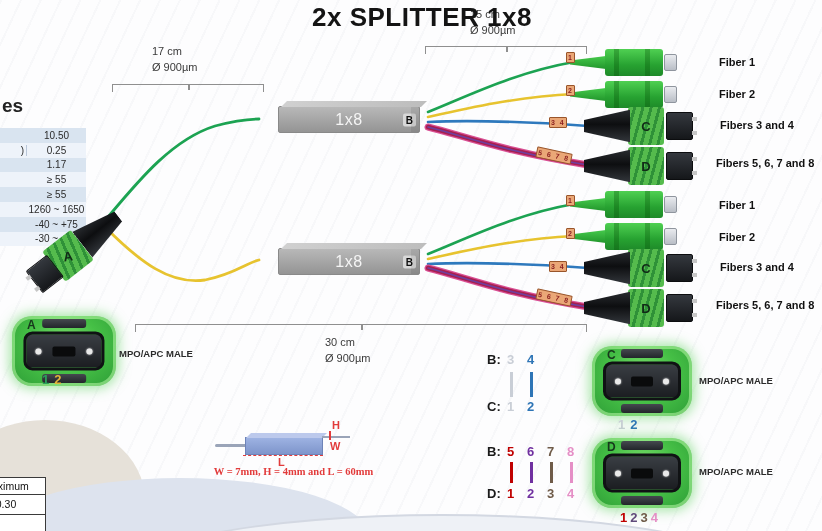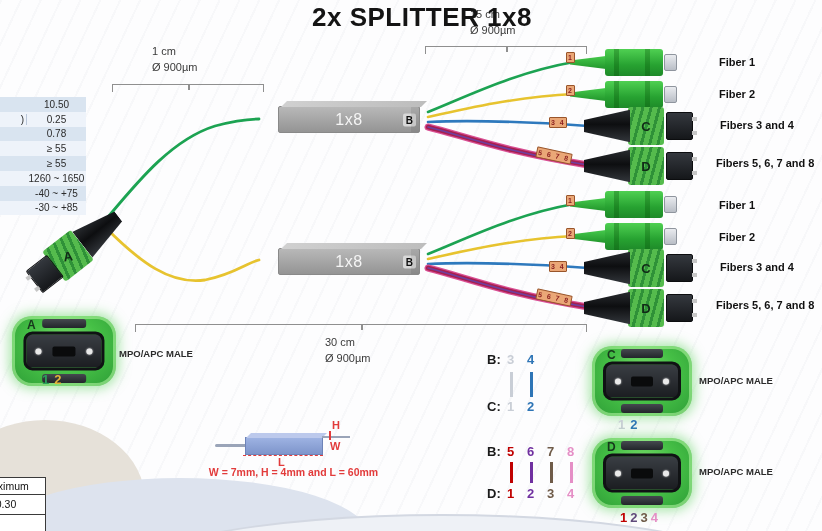--- a/index.html
+++ b/index.html
@@ -9,21 +9,21 @@
   
   .cloud{position:absolute;border-radius:50%;}
   
   .title{position:absolute;left:262px;top:2px;width:320px;text-align:center;font-weight:700;font-size:26px;color:#141414;letter-spacing:.5px;}
   
   .dimtext{position:absolute;font-size:11px;color:#3a3a3a;text-align:left;}
   .bracket{position:absolute;height:7px;border-top:1.5px solid #8f8f8f;border-left:1.5px solid #8f8f8f;border-right:1.5px solid #8f8f8f;}
   .bracket i{position:absolute;left:50%;top:0;width:1.5px;height:5px;background:#8f8f8f;}
   
   .spec-title{position:absolute;left:2px;top:95px;font-weight:700;font-size:19px;color:#222;}
-  .spec{position:absolute;left:0;top:97px;width:86px;font-size:10px;color:#2b2b2b;}
+  .spec{position:absolute;left:0;top:128px;width:86px;font-size:10px;color:#2b2b2b;}
   .spec .row{display:flex;height:14.8px;align-items:center;}
   .spec .row:nth-child(odd){background:#d9e4f0;}
   .spec .row:nth-child(even){background:#eef3fa;}
   .spec .frag{width:27px;text-align:right;padding-right:2px;border-right:1px solid #b9c6d8;box-sizing:border-box;}
   .spec .val{flex:1;text-align:center;}
   
   .corner{position:absolute;left:-34px;top:477px;width:78px;border:1.5px solid #3a3a3a;background:#fff;font-size:10.5px;color:#111;text-align:center;}
   .corner .hd{height:16px;line-height:16px;border-bottom:1.5px solid #3a3a3a;}
   .corner .vl{height:19px;line-height:19px;border-bottom:1.5px solid #3a3a3a;}
   .corner .empty{height:18px;}
@@ -91,21 +91,21 @@
     <div class="row">
         <span class="frag"></span>
         <span class="val">10.50</span>
       </div>
     <div class="row">
         <span class="frag">)</span>
         <span class="val">0.25</span>
       </div>
     <div class="row">
         <span class="frag"></span>
-        <span class="val">0.78</span>
+        <span class="val">1.17</span>
       </div>
     <div class="row">
         <span class="frag"></span>
         <span class="val">≥ 55</span>
       </div>
     <div class="row">
         <span class="frag"></span>
         <span class="val">≥ 55</span>
       </div>
     <div class="row">
@@ -121,21 +121,21 @@
         <span class="val">-30 ~ +85</span>
       </div>
   </div>
 
   <div class="corner">
     <div class="hd">Maximum</div>
     <div class="vl">0.30</div>
     <div class="empty"></div>
   </div>
 
-  <div class="dimtext" style="left:152px;top:45px;width:70px;">1 cm</div>
+  <div class="dimtext" style="left:152px;top:45px;width:70px;">17 cm</div>
   <div class="dimtext" style="left:152px;top:61px;width:70px;">Ø 900µm</div>
   <div class="bracket" style="left:112px;top:84px;width:150px;">
       <i></i>
     </div>
 
   <div class="dimtext" style="left:470px;top:8px;width:70px;">15 cm</div>
   <div class="dimtext" style="left:470px;top:24px;width:70px;">Ø 900µm</div>
   <div class="bracket" style="left:425px;top:46px;width:160px;">
       <i></i>
     </div>
@@ -277,21 +277,21 @@
   <div class="abs" style="left:215px;top:444px;width:32px;height:3px;background:#9aa4b8;border-radius:2px;"></div>
   <div class="abs" style="left:245px;top:437px;width:76px;height:16px;background:linear-gradient(180deg,#9db2e2,#7e95cb);border:1px solid #6d83b8;">
     <div class="abs" style="left:0;top:-5px;width:100%;height:5px;background:#bcc9ec;transform:skewX(-45deg);transform-origin:bottom left;"></div>
   </div>
   <div class="abs" style="left:322px;top:436px;width:28px;height:1.5px;background:#9aa4b8;"></div>
   <span class="sdim-red" style="left: 332px; top: 419px; color: rgb(226, 59, 59);">H</span>
   <div class="abs" style="left: 329px; top: 431px; width: 1.5px; height: 9px; background: rgb(226, 59, 59);"></div>
   <span class="sdim-red" style="left: 330px; top: 440px; color: rgb(226, 59, 59);">W</span>
   <div class="abs" style="left:243px;top:448px;width:80px;height:7px;border-bottom:1.5px dashed #e23b3b;"></div>
   <span class="sdim-red" style="left: 278px; top: 456px; color: rgb(226, 59, 59);">L</span>
-  <div class="sdim-formula" style="color: rgb(226, 59, 59);">W = 7mm, H = 4mm and L = 60mm</div>
+  <div class="sdim-formula" style="color: rgb(226, 59, 59); font-family: Liberation Serif, serif;">W = 7mm, H = 4mm and L = 60mm</div>
 
   <div class="face" style="left:12px;top:316px;width:104px;height:70px;">
     <div class="ftab top"></div>
     <div class="ftab bot"></div>
     <div class="plate">
         <span class="hole"></span>
         <span class="slot"></span>
         <span class="hole"></span>
       </div>
     <span class="fletter">A</span>

